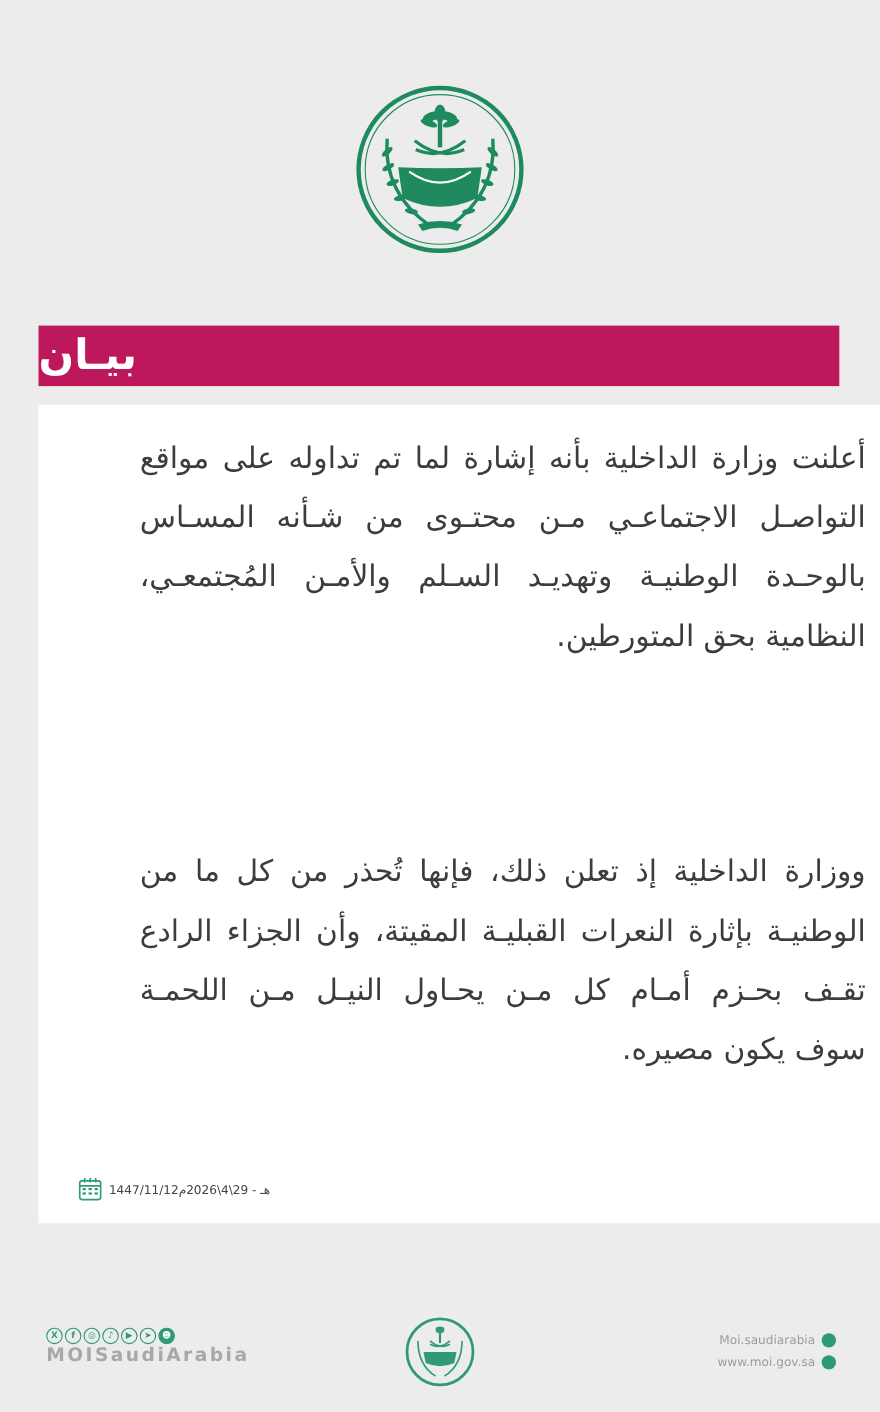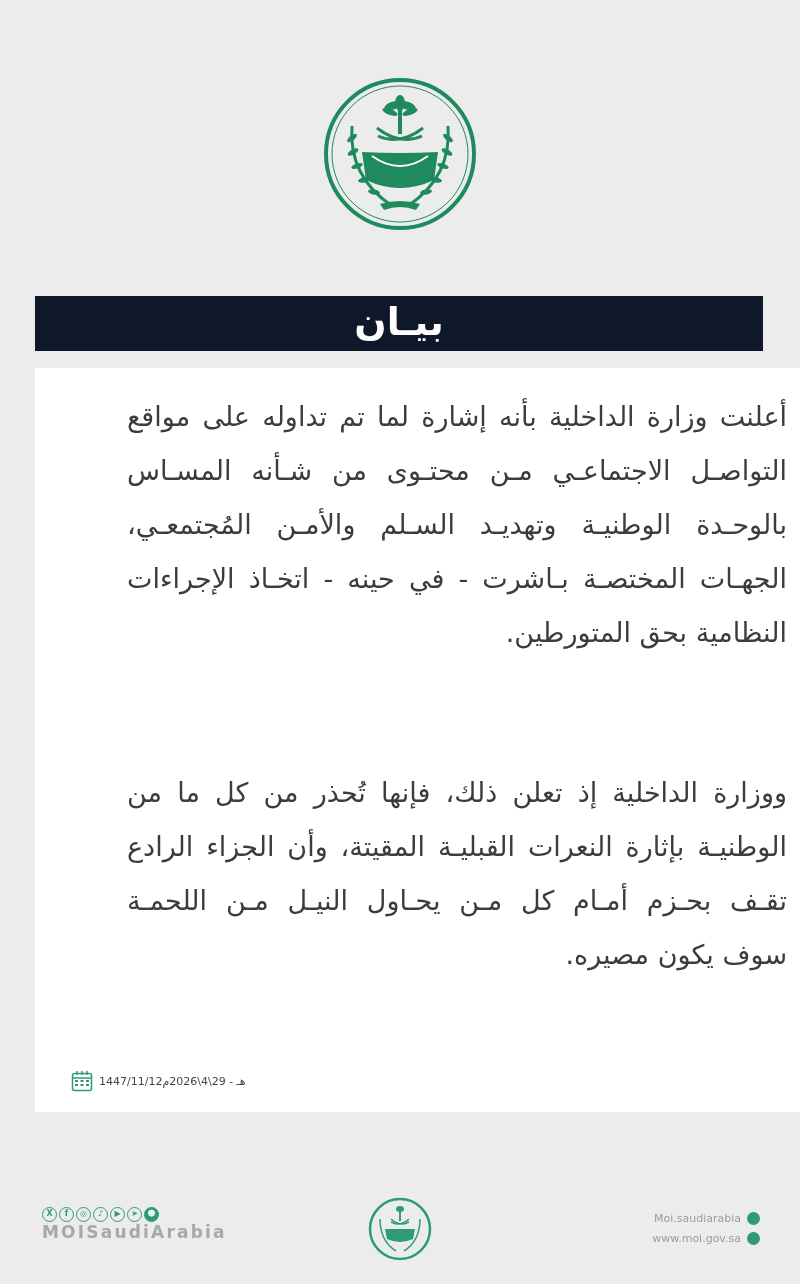--- a/index.html
+++ b/index.html
@@ -7,22 +7,22 @@
     width: 800px; height: 1284px; overflow: hidden;
     background: #ececec;
     font-family: "DejaVu Sans", sans-serif;
     position: relative;
   }
   .emblem-top {
     position: absolute; left: 322px; top: 76px; width: 156px; height: 156px;
   }
   .banner {
     position: absolute; left: 35px; top: 296px; width: 728px; height: 55px;
-    background: #0f172a;
-    display: flex; align-items: center; justify-content: center;
+    background: #be185d;
+    display: flex; align-items: center; 
   }
   .banner-title {
     color: #ffffff; font-size: 38px; font-weight: bold; direction: rtl;
     line-height: 1; margin-top: -4px;
   }
   .card {
     position: absolute; left: 35px; top: 368px; width: 796px; height: 744px;
     background: #ffffff;
   }
   .para {
@@ -98,21 +98,20 @@
 
 <div class="banner">
   <span class="banner-title">بيـان</span>
 </div>
 
 <div class="card">
   <div class="para p1">
     <span class="line">أعلنت وزارة الداخلية بأنه إشارة لما تم تداوله على مواقع</span>
     <span class="line">التواصـل الاجتماعـي مـن محتـوى من شـأنه المسـاس</span>
     <span class="line">بالوحـدة الوطنيـة وتهديـد السـلم والأمـن المُجتمعـي،</span>
-    <span class="line">الجهـات المختصـة بـاشرت - في حينه - اتخـاذ الإجراءات</span>
     <span class="line last">النظامية بحق المتورطين.</span>
   </div>
   <div class="para p2">
     <span class="line">ووزارة الداخلية إذ تعلن ذلك، فإنها تُحذر من كل ما من</span>
     <span class="line">الوطنيـة بإثارة النعرات القبليـة المقيتة، وأن الجزاء الرادع</span>
     <span class="line">تقـف بحـزم أمـام كل مـن يحـاول النيـل مـن اللحمـة</span>
     <span class="line last">سوف يكون مصيره.</span>
   </div>
   <div class="date-row">
     <svg width="22" height="22" viewBox="0 0 22 22">

